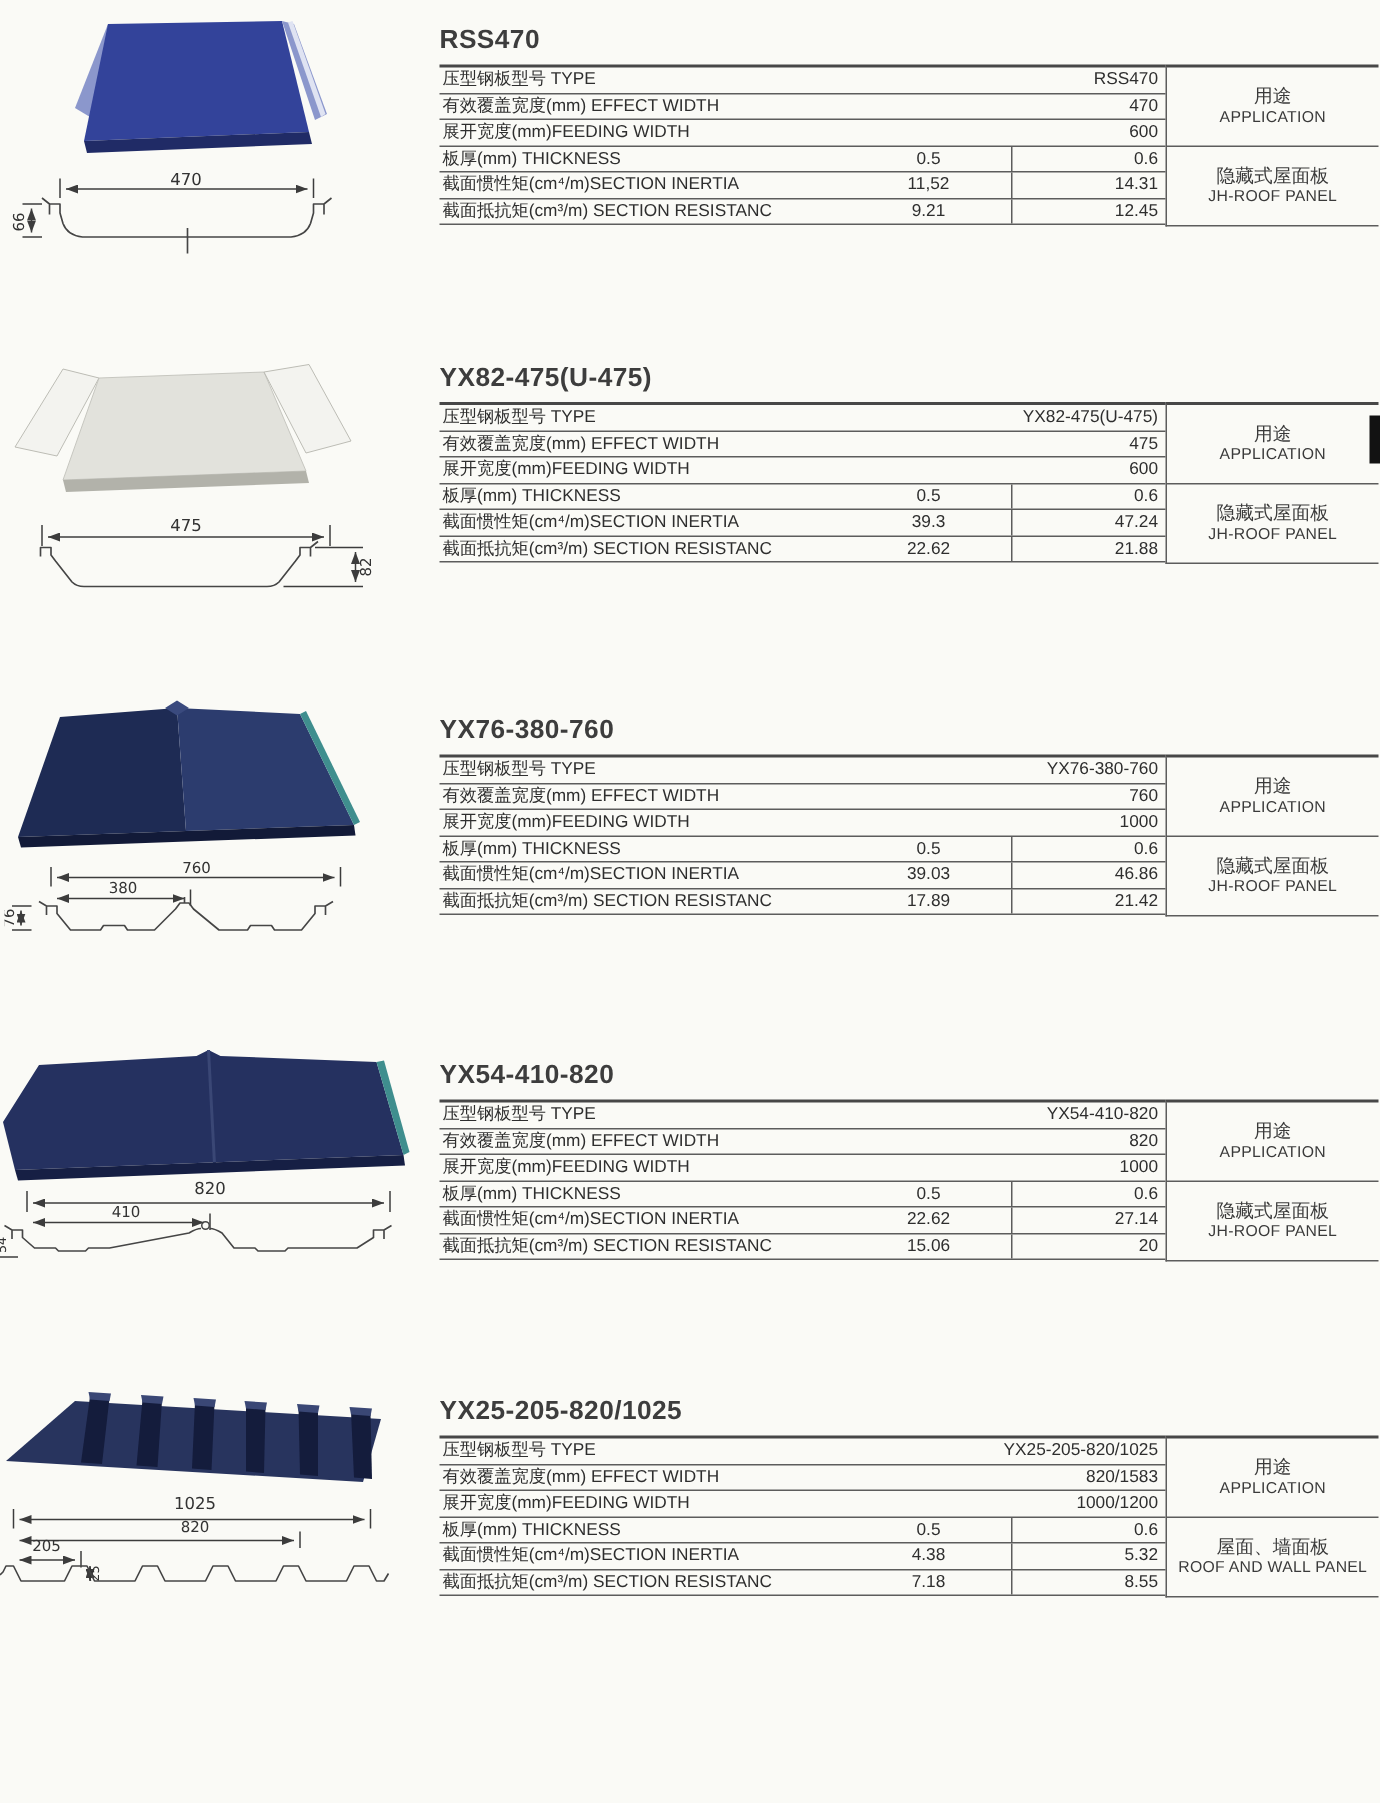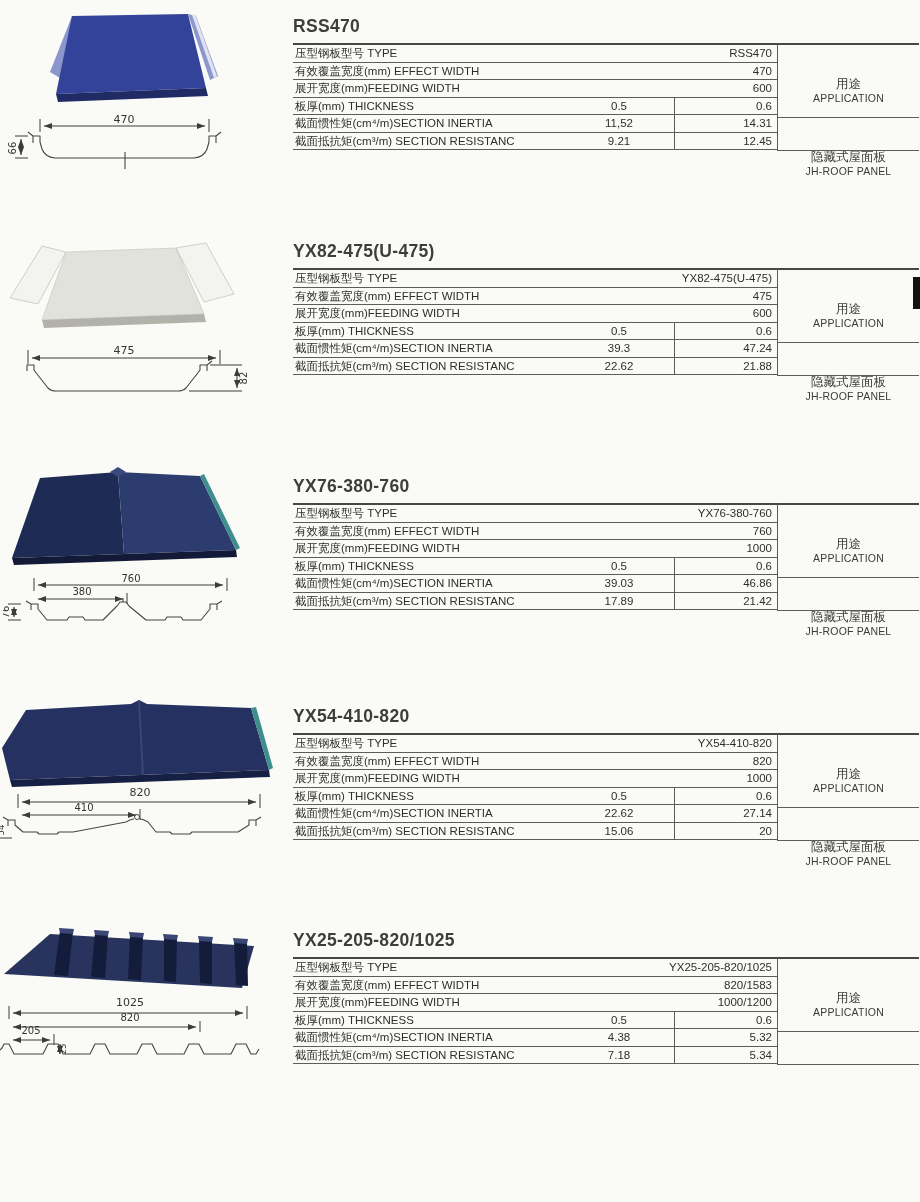--- a/index.html
+++ b/index.html
@@ -32,21 +32,20 @@
   .v2{flex:1;border-left:1px solid #5c5c5c;text-align:right;padding-right:5px;}
   
   .app-col{
     position:absolute;left:777px;width:141px;height:105px;
     border-top:2px solid #474747;border-left:1px solid #5c5c5c;border-bottom:1px solid #5c5c5c;
     box-sizing:content-box;
   }
   .app-cell{
     height:52px;display:flex;flex-direction:column;justify-content:center;align-items:center;
     text-align:center;
-    margin-top:20px;
   }
   .app-cell.first{border-bottom:1px solid #5c5c5c;height:52px;}
   .app-cn{font-size:12.5px;color:#3a3a3a;line-height:1.25;}
   .app-en{font-size:10.5px;color:#3a3a3a;line-height:1.25;letter-spacing:.2px;}
   
   .dwg{position:absolute;}
   .dimtxt{font-family:"DejaVu Sans","Liberation Sans",sans-serif;font-size:11px;fill:#333;}
   .dimtxt.sm{font-size:10px;}
   .dimtxt.xs{font-size:8.5px;}
   .dline{stroke:#3c3c3c;stroke-width:1;fill:none;}
@@ -366,22 +365,26 @@
         <div class="v2">0.6</div>
       </div>
     <div class="trow">
         <div class="lbl">截面惯性矩(cm⁴/m)SECTION INERTIA</div>
         <div class="v1">4.38</div>
         <div class="v2">5.32</div>
       </div>
     <div class="trow">
         <div class="lbl">截面抵抗矩(cm³/m) SECTION RESISTANC</div>
         <div class="v1">7.18</div>
-        <div class="v2">5.34</div>
+        <div class="v2">8.55</div>
       </div>
   </div>
   <div class="app-col" style="top:957px">
     <div class="app-cell first">
       <div class="app-cn">用途</div>
       <div class="app-en">APPLICATION</div>
     </div>
+    <div class="app-cell">
+      <div class="app-cn">屋面、墙面板</div>
+      <div class="app-en">ROOF AND WALL PANEL</div>
+    </div>
   </div>
 </div>
 
 </body></html>

